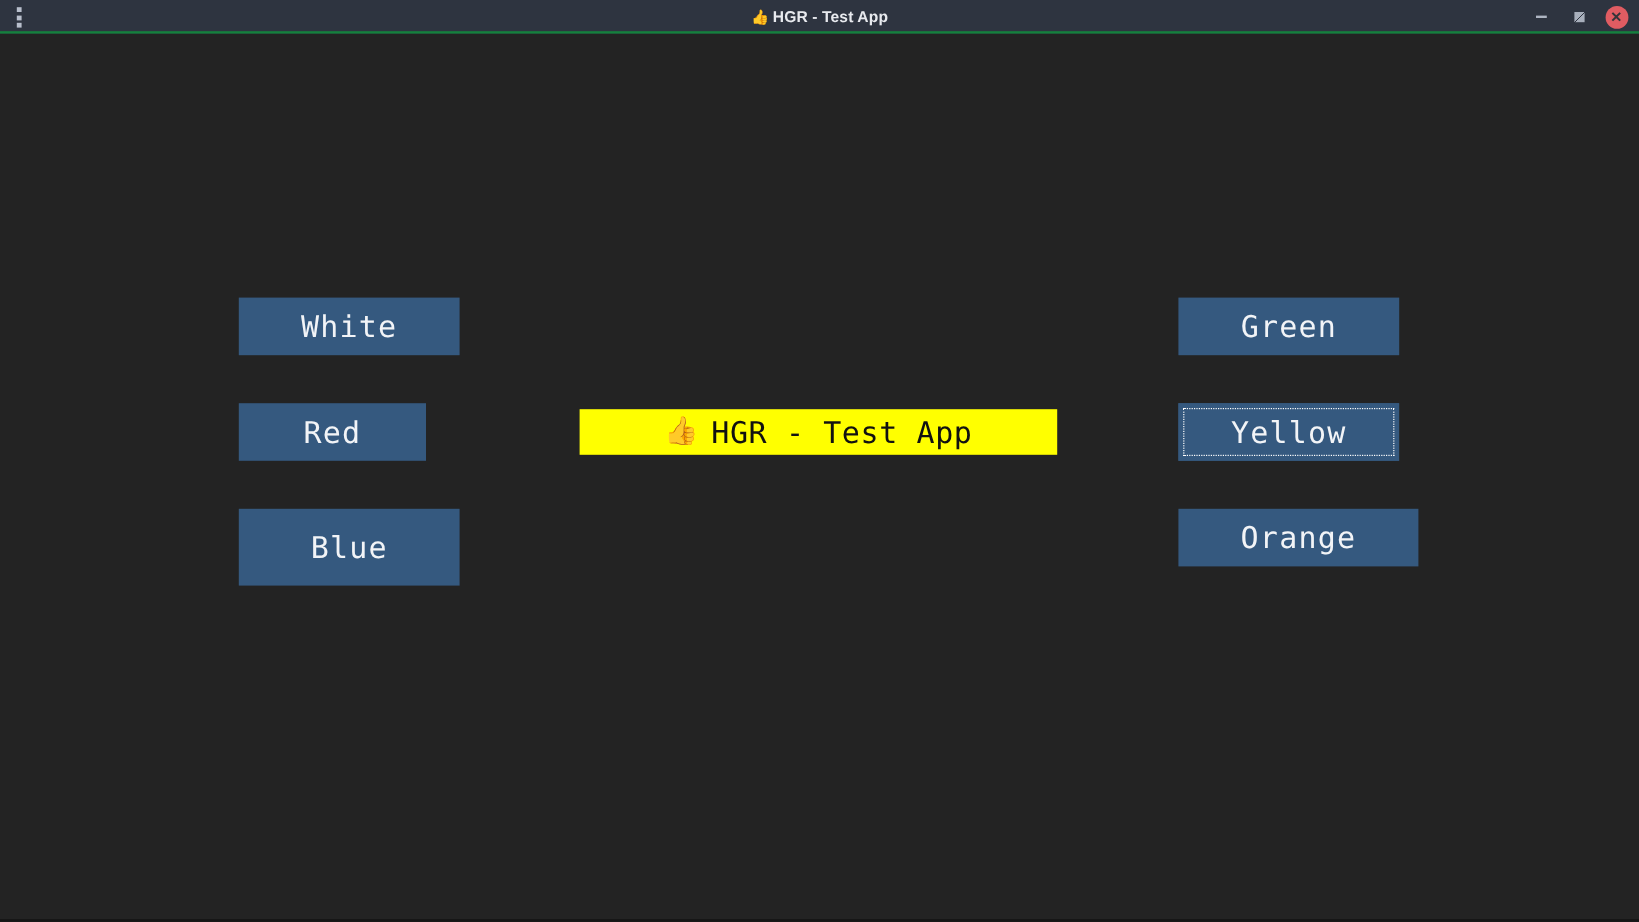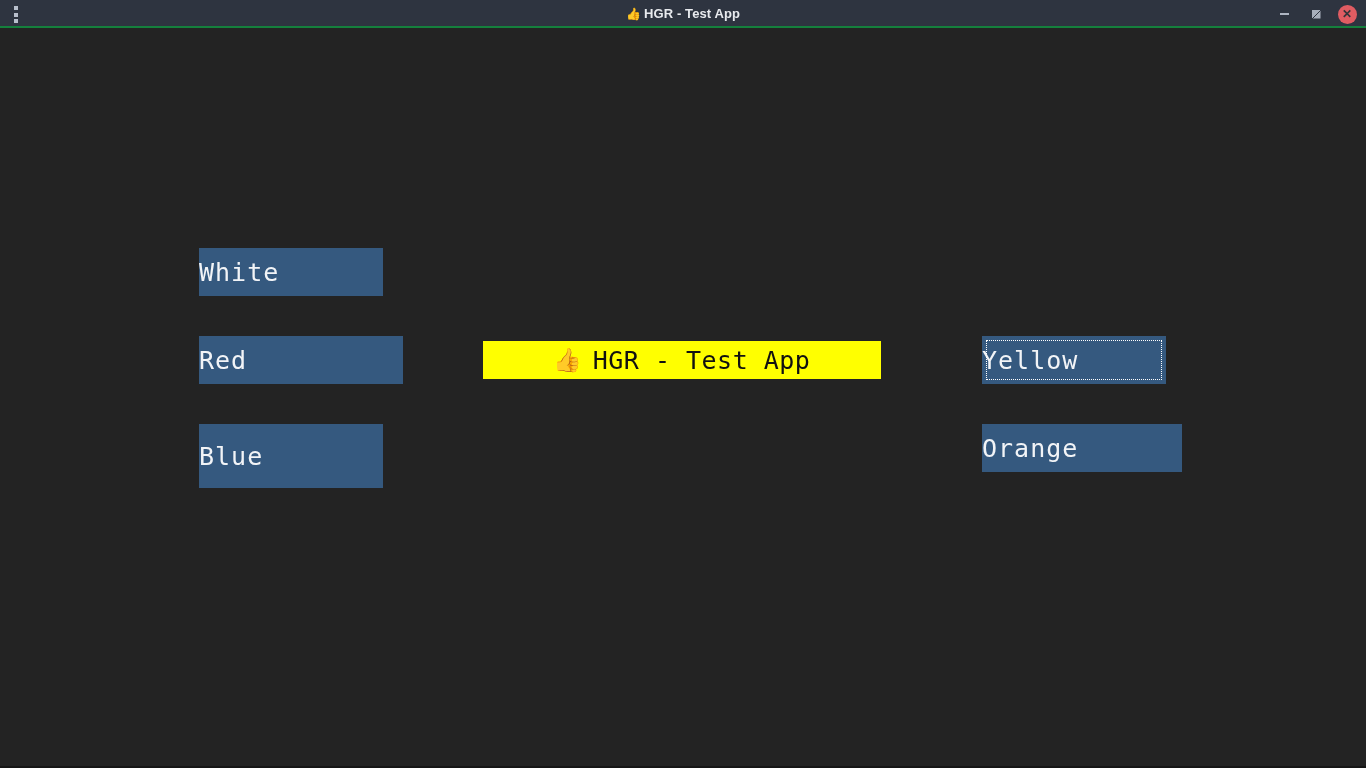--- a/index.html
+++ b/index.html
@@ -137,32 +137,33 @@
 
   .btn {
     position: absolute;
     background: #35597f;
     color: #f2f4f7;
     font-family: "DejaVu Sans Mono", "Liberation Mono", monospace;
     font-size: 25px;
     letter-spacing: 1px;
     display: flex;
     align-items: center;
+    justify-content: center;
     box-sizing: border-box;
     cursor: pointer;
     user-select: none;
   }
   .btn.focused {
     box-shadow: inset 0 0 0 4px #35597f;
     outline: 1px dotted #ffffff;
     outline-offset: -5px;
   }
 
   .btn-white  { left: 199px; top: 219px; width: 184px; height: 48px; }
-  .btn-red    { left: 199px; top: 307px; width: 204px; height: 48px; }
+  .btn-red    { left: 199px; top: 307px; width: 156px; height: 48px; }
   .btn-blue   { left: 199px; top: 395px; width: 184px; height: 64px; }
   .btn-green  { left: 982px; top: 219px; width: 184px; height: 48px; }
   .btn-yellow { left: 982px; top: 307px; width: 184px; height: 48px; }
   .btn-orange { left: 982px; top: 395px; width: 200px; height: 48px; }
 
   .banner {
     position: absolute;
     left: 483px;
     top: 312px;
     width: 398px;
@@ -222,20 +223,23 @@
     </div>
 
     <div class="btn btn-red">
       <span>Red</span>
     </div>
 
     <div class="btn btn-blue">
       <span>Blue</span>
     </div>
 
+    <div class="btn btn-green">
+      <span>Green</span>
+    </div>
 
     <div class="btn btn-yellow focused">
       <span>Yellow</span>
     </div>
 
     <div class="btn btn-orange">
       <span>Orange</span>
     </div>
 
     <div class="banner">

